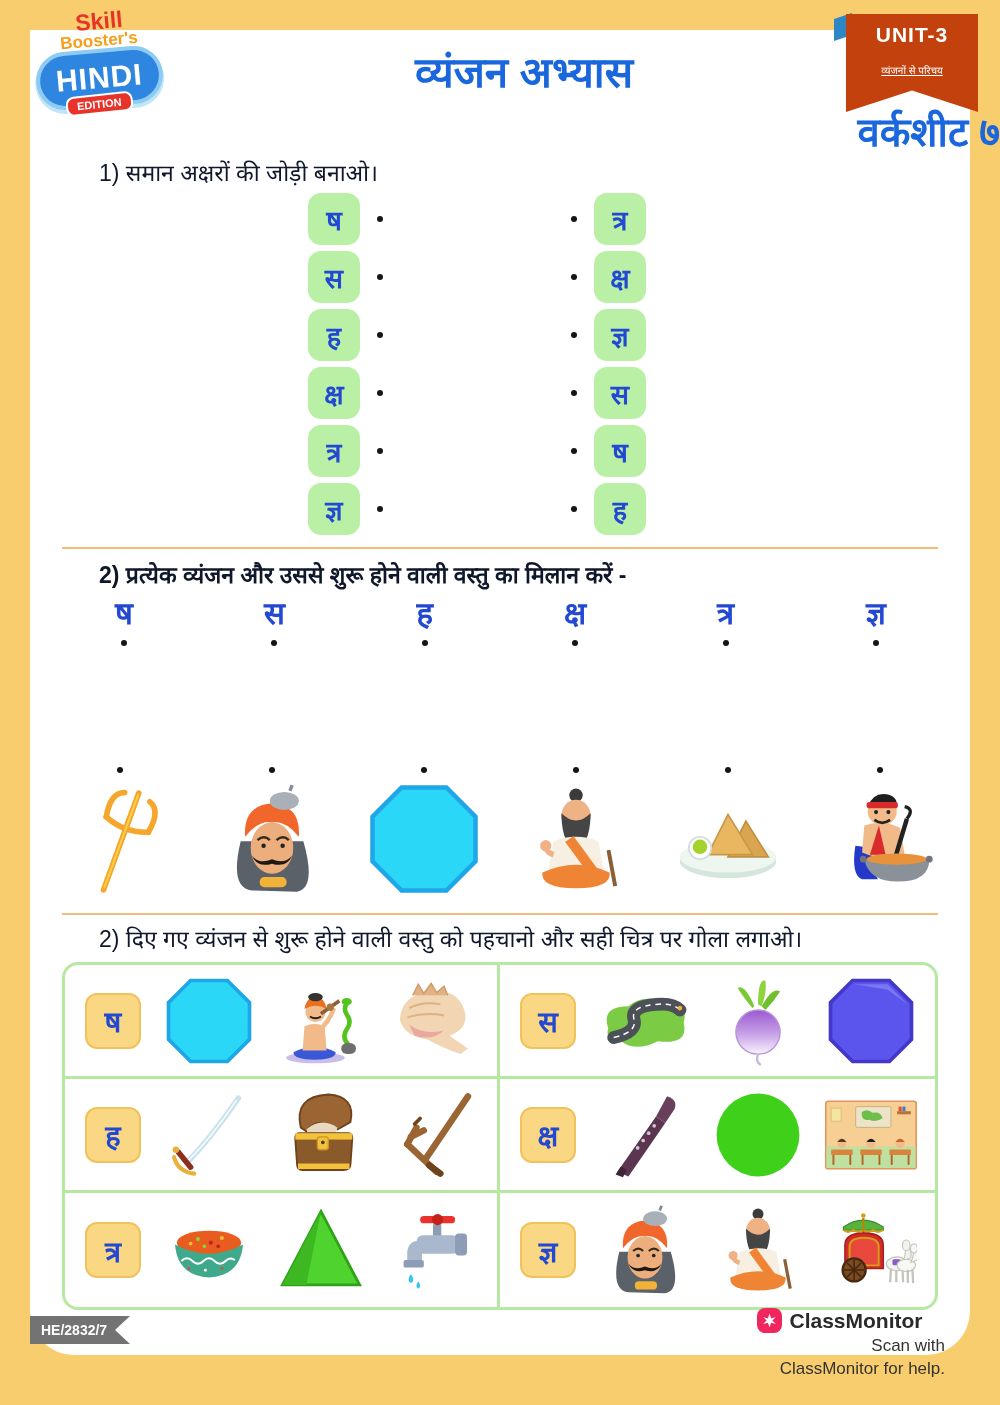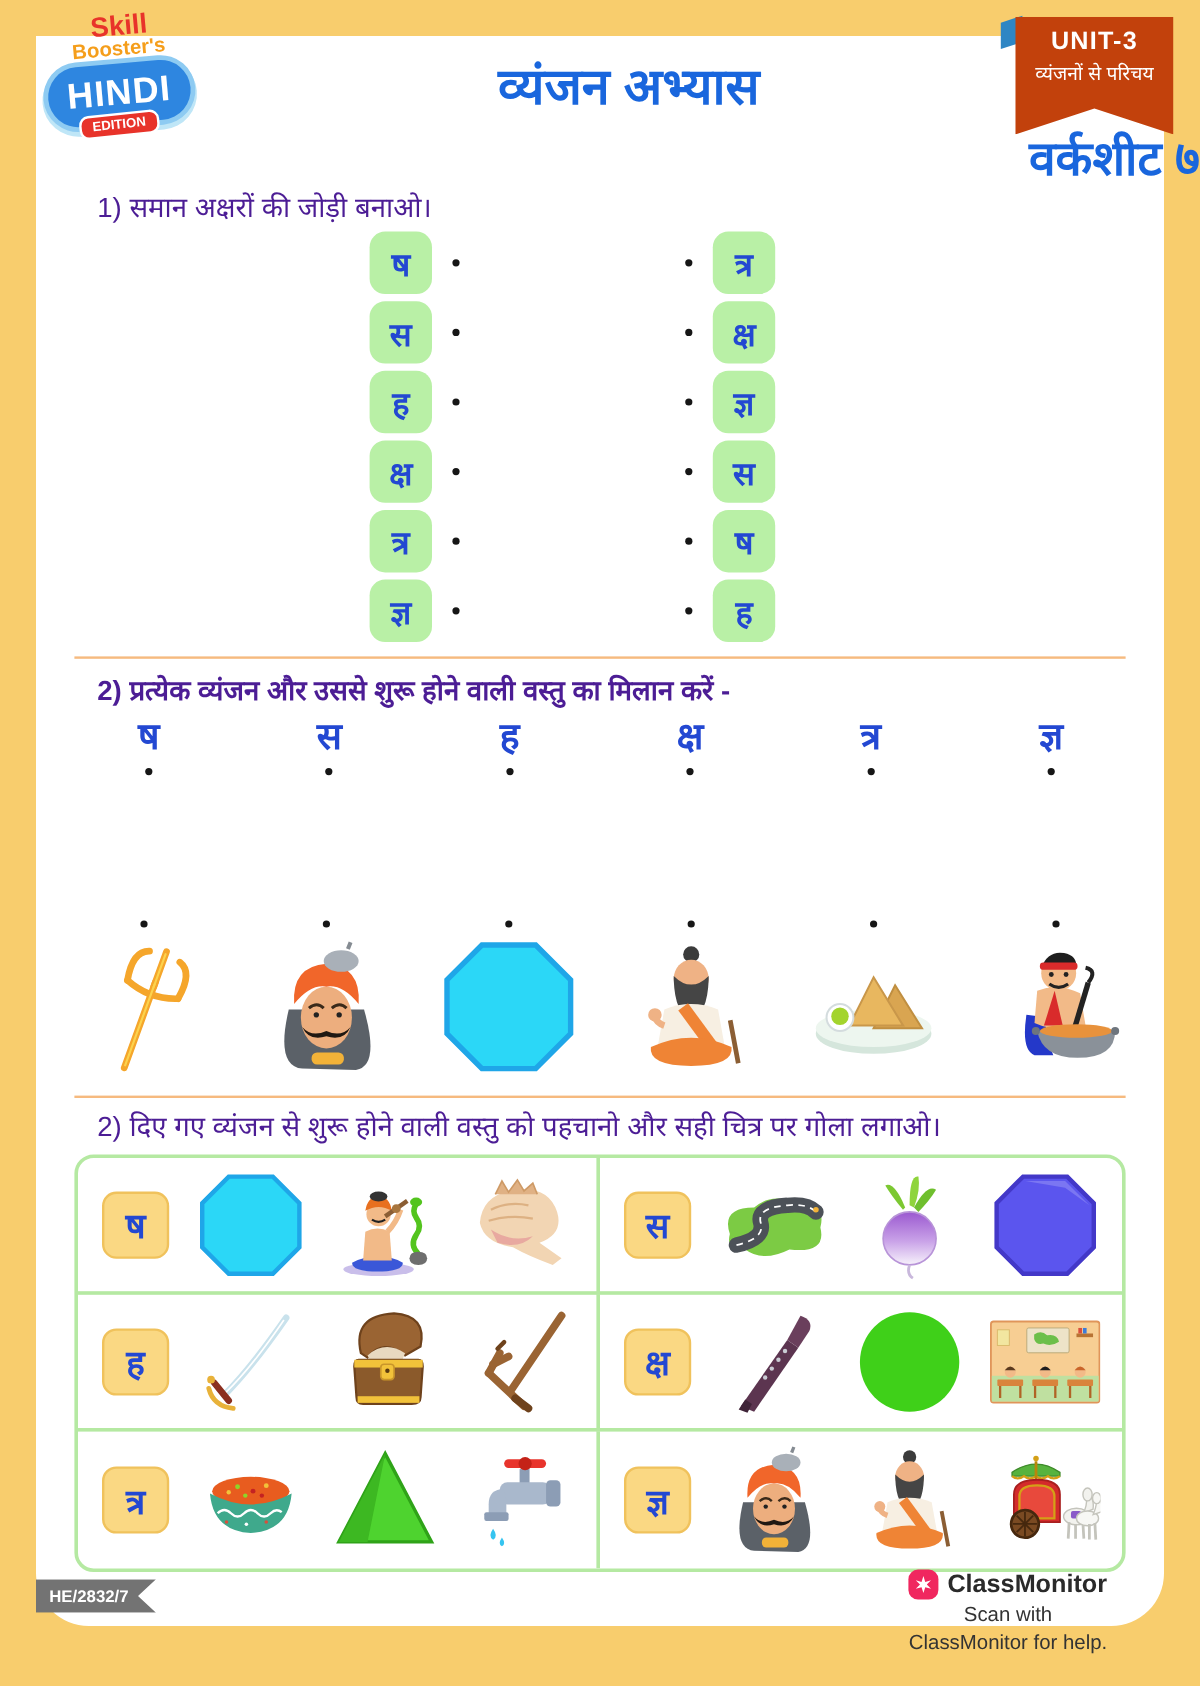--- a/index.html
+++ b/index.html
@@ -20,24 +20,24 @@
   
   .title { position:absolute; top:42px; left:0; right:0; text-align:center; color:#1966DD; font-weight:bold; z-index:2;}
   .title-l1 { font-size:42px;margin-left:48px; }
   .title-l2 { font-size:40px; margin-top:4px;text-align:right; }
 
   
   .unit-fold { position:absolute; top:16px; right:148px; width:18px; height:22px; background:#2E86C4; transform:skewY(-18deg); }
   .unit-banner { position:absolute; top:14px; right:22px; width:132px; height:98px; background:#c2410c;
                  clip-path:polygon(0 0,100% 0,100% 100%,50% 78%,0 100%); text-align:center; color:#fff; padding-top:9px; z-index:3;}
   .unit-l1 { font-weight:bold; font-size:21px; letter-spacing:1px; }
-  .unit-l2 { font-size:16px; margin-top:3px; }
-
-  
-  .heading { position:absolute; left:81px; color:#4c1d95; font-size:23px; }
+  .unit-l2 { font-size:10px; margin-top:16px;text-decoration:underline; }
+
+  
+  .heading { position:absolute; left:99px; color:#0f172a; font-size:23px; }
   .divider { position:absolute; left:62px; right:62px; height:0; border-top:2px solid #F5AE68; opacity:.85; }
 
   
   .s1-rows { position:absolute; top:193px; left:308px; width:338px; }
   .s1-row { display:flex; align-items:center; height:52px; margin-bottom:6px; }
   .tile { width:52px; height:52px; background:#B9F0A6; border-radius:13px; display:flex; align-items:center; justify-content:center;
           font-size:27px; font-weight:bold; color:#2348D2; }
   .dot { width:6px; height:6px; background:#161616; border-radius:50%; display:inline-block; flex:0 0 auto; }
   .s1-row .dot.left { margin-left:17px; }
   .s1-row .dot.right { margin-right:17px; }
@@ -64,21 +64,21 @@
   .ybox { flex:0 0 auto; width:56px; height:56px; background:#FAD883; border:2px solid #F0C25C; border-radius:12px;
           display:flex; align-items:center; justify-content:center; font-size:29px; font-weight:bold; color:#2348D2; margin-right:10px; }
   .s3-imgwrap { flex:1; display:flex; justify-content:center; }
   .pic3 { width:92px; height:92px; }
   .pic3 svg { width:100%; height:100%; display:block; }
 
   
   .code-ribbon { position:absolute; left:30px; top:1316px; width:100px; height:28px; background:#737373;
                  clip-path:polygon(0 0,100% 0,85% 50%,100% 100%,0 100%);
                  color:#fff; font-weight:bold; font-size:14px; line-height:28px; padding-left:11px; }
-  .cm { position:absolute; left:735px; top:1308px; width:210px; text-align:center; }
+  .cm { position:absolute; left:735px; top:1308px; width:210px; text-align:right; }
   .cm-row { display:flex; align-items:center; justify-content:center; gap:7px; }
   .cm-badge { width:25px; height:25px; background:#F0275F; border-radius:8px; display:flex; align-items:center; justify-content:center; }
   .cm-badge svg { width:17px; height:17px; }
   .cm-name { font-weight:bold; font-size:21px; color:#2A2A2A; }
   .cm-note { font-size:17px; color:#333; line-height:1.35; margin-top:2px; }
 </style>
 </head>
 <body>
 
 <div class="page">

